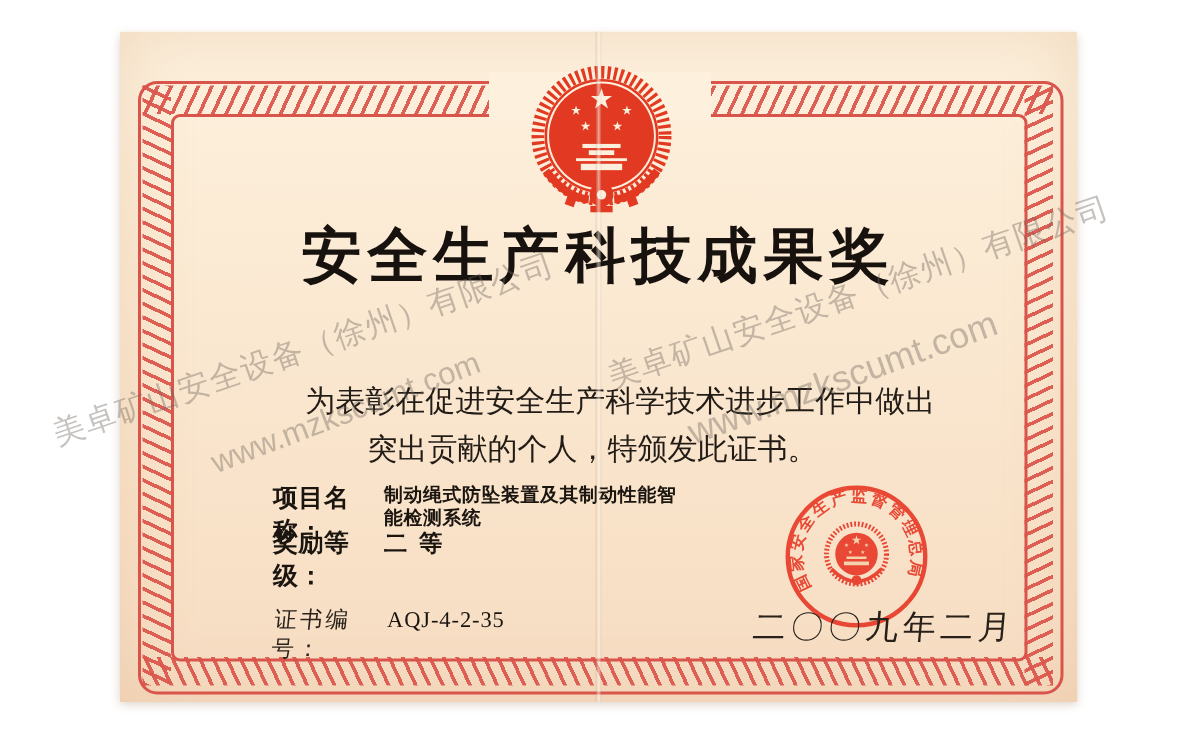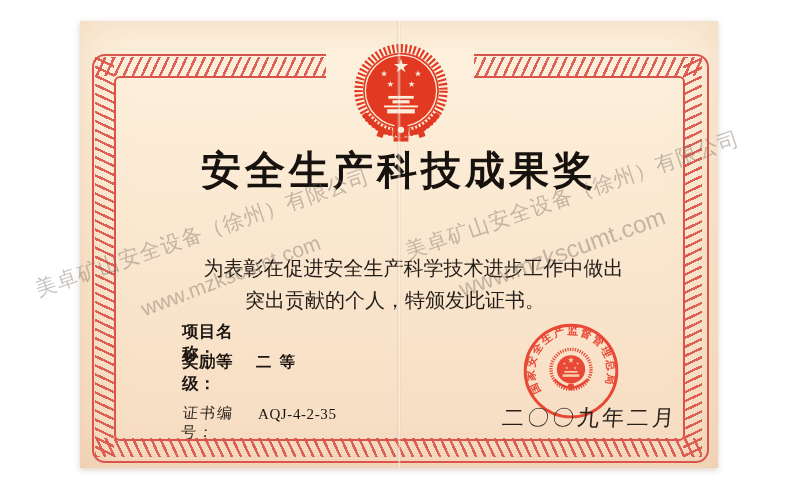--- a/index.html
+++ b/index.html
@@ -100,20 +100,21 @@
 
     <div class="award-title">安全生产科技成果奖</div>
 
     <div class="citation">
       <p class="indent">为表彰在促进安全生产科学技术进步工作中做出</p>
       <p>突出贡献的个人，特颁发此证书。</p>
     </div>
 
     <div class="field-row row-1">
       <span class="f-label">项目名称：</span>
+      <span class="f-value-small">制动绳式防坠装置及其制动性能智能检测系统</span>
     </div>
     <div class="field-row row-2">
       <span class="f-label">奖励等级：</span>
       <span class="f-value">二 等</span>
     </div>
     <div class="field-row row-4">
       <span class="f-label-kai">证书编号：</span>
       <span class="f-value-code">AQJ-4-2-35</span>
     </div>
 

